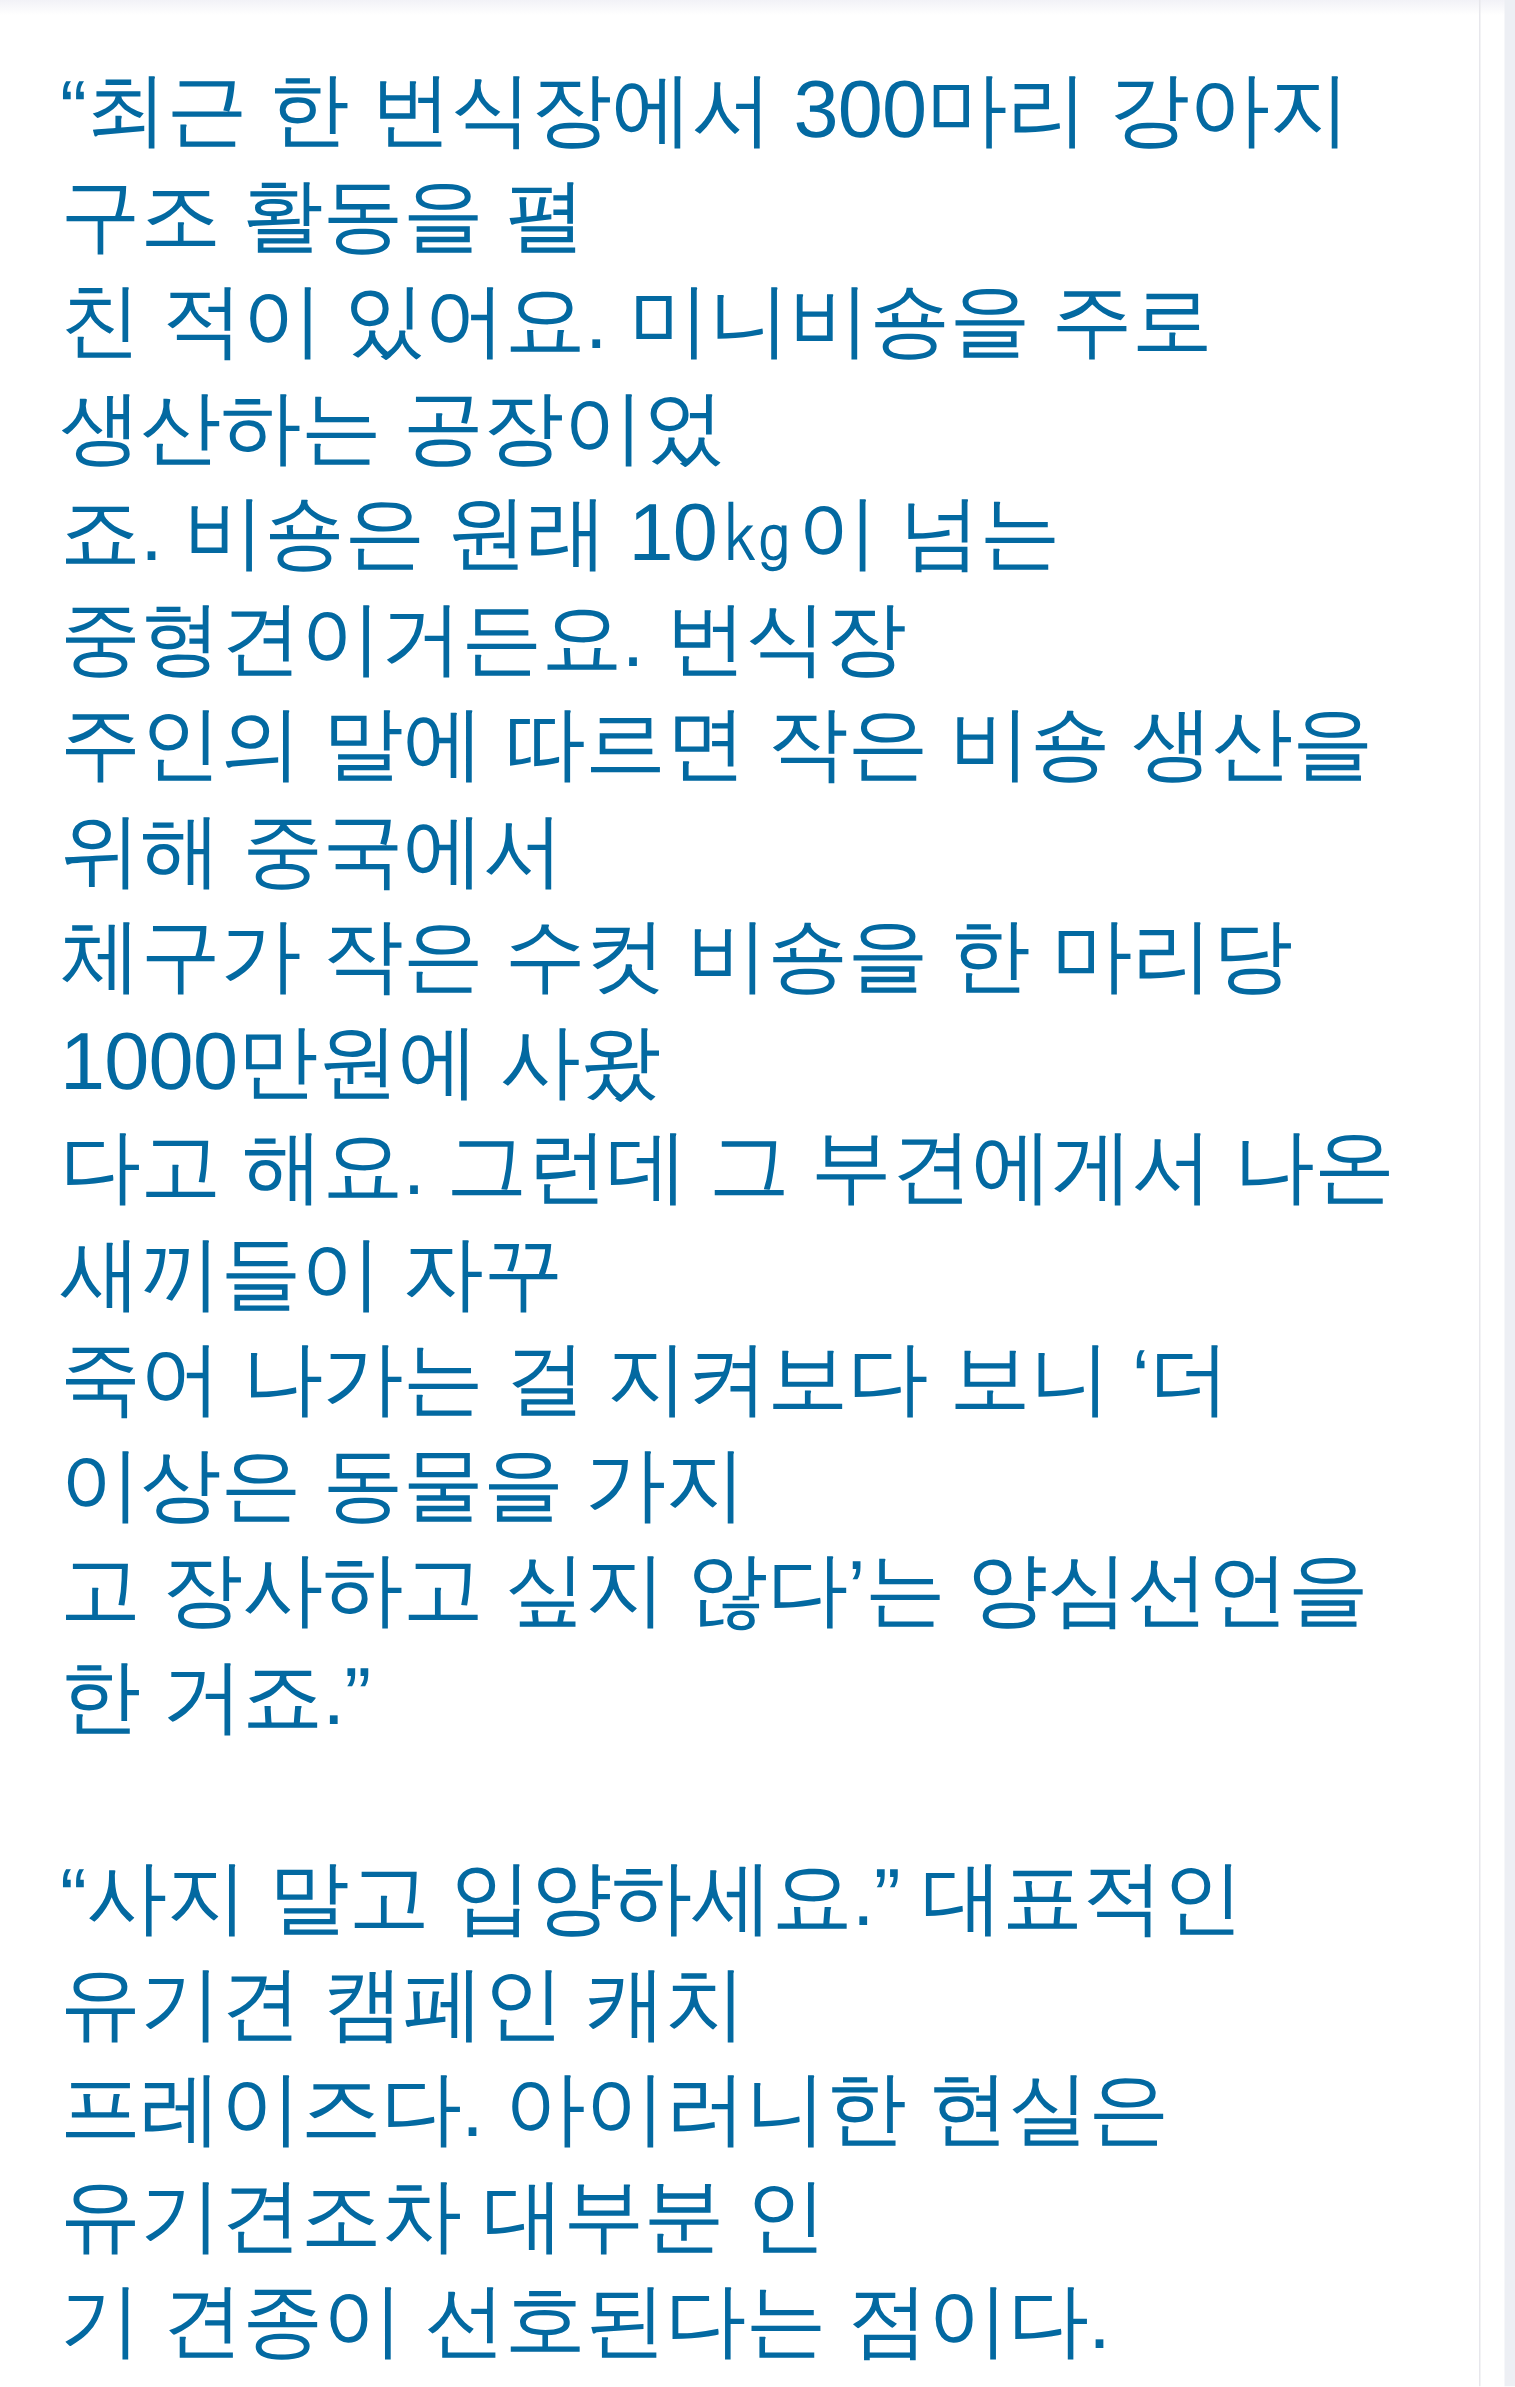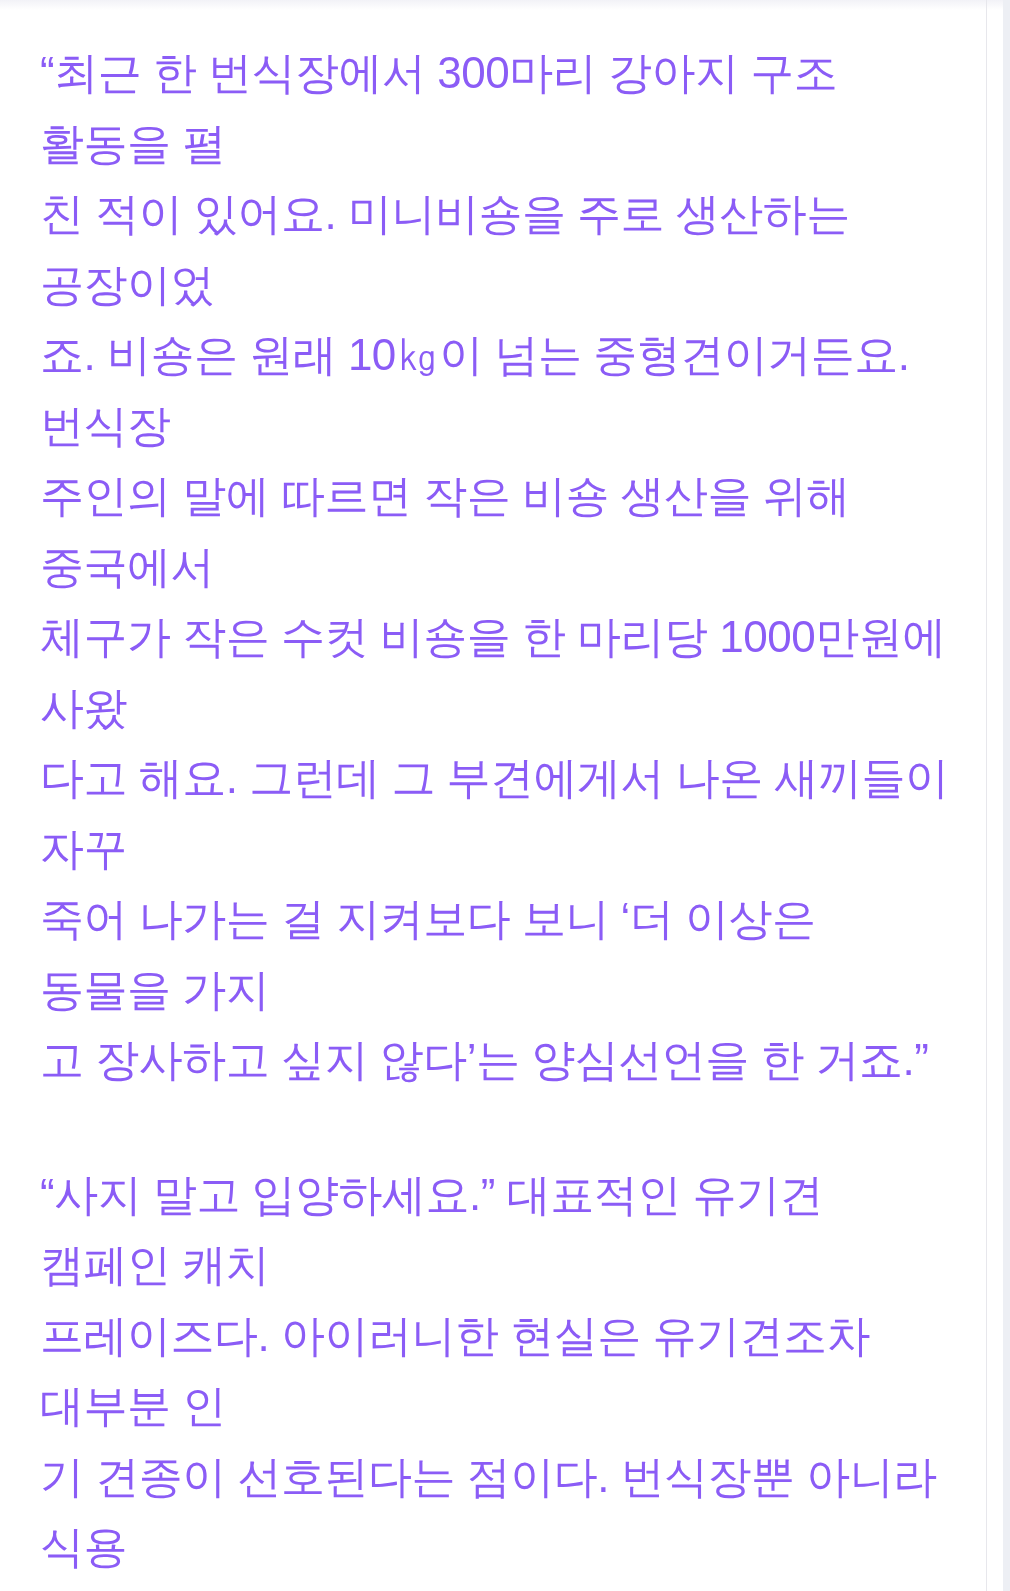--- a/index.html
+++ b/index.html
@@ -22,24 +22,24 @@
     background: linear-gradient(to bottom, #f2f2f7, rgba(255,255,255,0));
     pointer-events: none;
   }
   .article {
     box-sizing: border-box;
     width: 987px;
     padding: 38px 30px 0 40px;
   }
   p.para {
     margin: 0 0 64px 0;
-    font-size: 44px;
+    font-size: 54px;
     line-height: 70.5px;
     letter-spacing: -0.5px;
-    color: #8b5cf6;
+    color: #0369a1;
     white-space: pre-line;     
     word-break: keep-all;
   }
   p.para:last-child {
     margin-bottom: 0;
   }
   
   .content-border {
     position: absolute;
     top: 0; bottom: 0;

